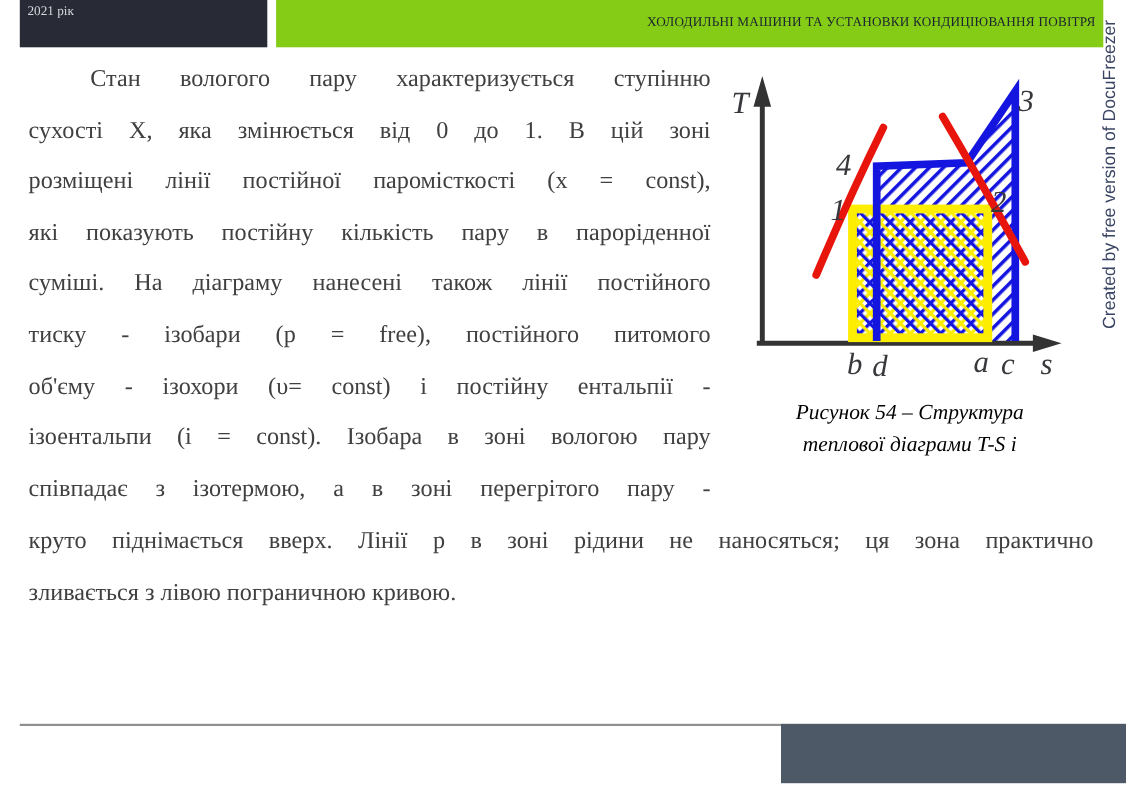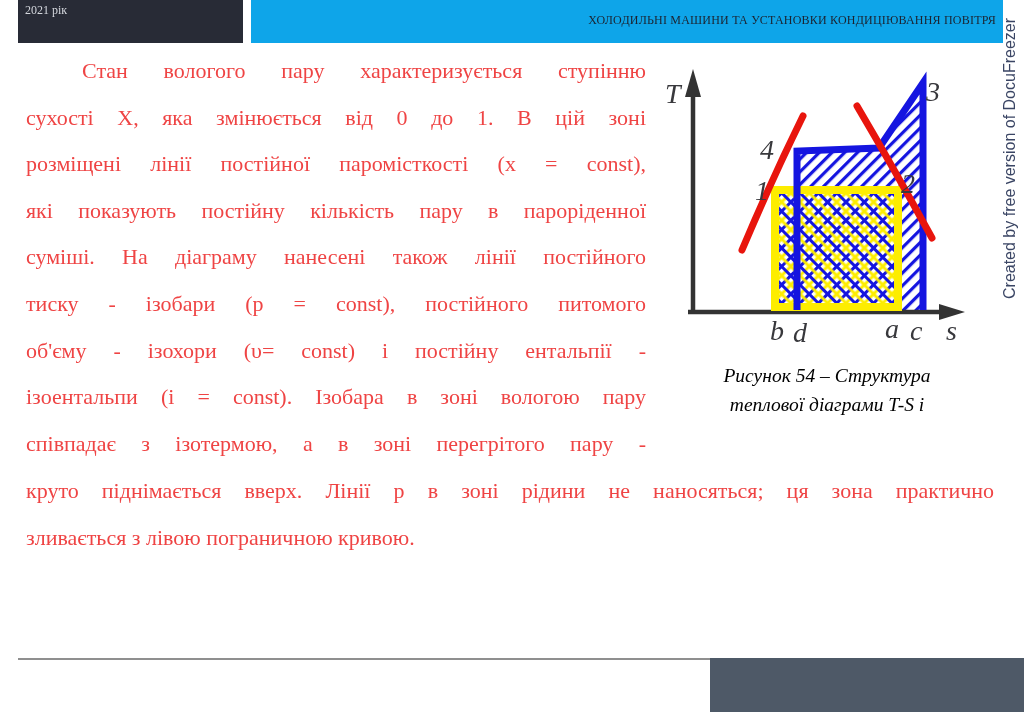--- a/index.html
+++ b/index.html
@@ -8,33 +8,33 @@
     background:#ffffff;font-family:"Liberation Serif",serif;
   }
   
   .bar-dark{
     position:absolute;left:18px;top:0;width:225px;height:43px;
     background:#282b36;color:#d4d7dd;font-size:12px;
     padding:3px 0 0 7px;box-sizing:border-box;
   }
   .bar-gray{
     position:absolute;left:251px;top:0;width:752px;height:43px;
-    background:#0ea5e9;box-sizing:border-box;
+    background:#84cc16;box-sizing:border-box;
     text-align:right;padding:13px 7px 0 0;
     color:#1c2330;font-size:12px;letter-spacing:.2px;
   }
   
   .watermark{
     position:absolute;left:1001px;top:299px;
     transform:rotate(-90deg);transform-origin:0 0;
     white-space:nowrap;font-family:"Liberation Sans",sans-serif;
     font-size:16px;color:#3a4564;
   }
   
-  .textblock{position:absolute;color:#ef4444;font-size:22px;line-height:46.6px;}
+  .textblock{position:absolute;color:#404040;font-size:22px;line-height:46.6px;}
   .textblock .ln{text-align:justify;text-align-last:justify;}
   .textblock .ln.first{padding-left:56px;}
   .textblock .ln.last{text-align:right;text-align-last:left;}
   .block-a{left:26px;top:48px;width:620px;}
   .block-b{left:26px;top:468px;width:968px;}
   
   .diagram{position:absolute;left:660px;top:55px;width:345px;height:300px;}
   .caption{
     position:absolute;left:662px;top:362px;width:330px;
     text-align:center;font-size:19.5px;line-height:28.5px;color:#000;font-style:italic;
@@ -54,21 +54,21 @@
 </div>
 
 <div class="watermark">Created by free version of DocuFreezer</div>
 
 <div class="textblock block-a">
   <div class="ln first">Стан вологого пару характеризується ступінню</div>
   <div class="ln">сухості Х, яка змінюється від 0 до 1. В цій зоні</div>
   <div class="ln">розміщені лінії постійної паромісткості (х = const),</div>
   <div class="ln">які показують постійну кількість пару в пароріденної</div>
   <div class="ln">суміші. На діаграму нанесені також лінії постійного</div>
-  <div class="ln">тиску - ізобари (р = const), постійного питомого</div>
+  <div class="ln">тиску - ізобари (р = free), постійного питомого</div>
   <div class="ln">об'єму - ізохори (υ= const) і постійну ентальпії -</div>
   <div class="ln">ізоентальпи (і = const). Ізобара в зоні вологою пару</div>
   <div class="ln">співпадає з ізотермою, а в зоні перегрітого пару -</div>
 </div>
 
 <div class="textblock block-b">
   <div class="ln">круто піднімається вверх. Лінії р в зоні рідини не наносяться; ця зона практично</div>
   <div class="ln last">зливається з лівою пограничною кривою.</div>
 </div>
 

